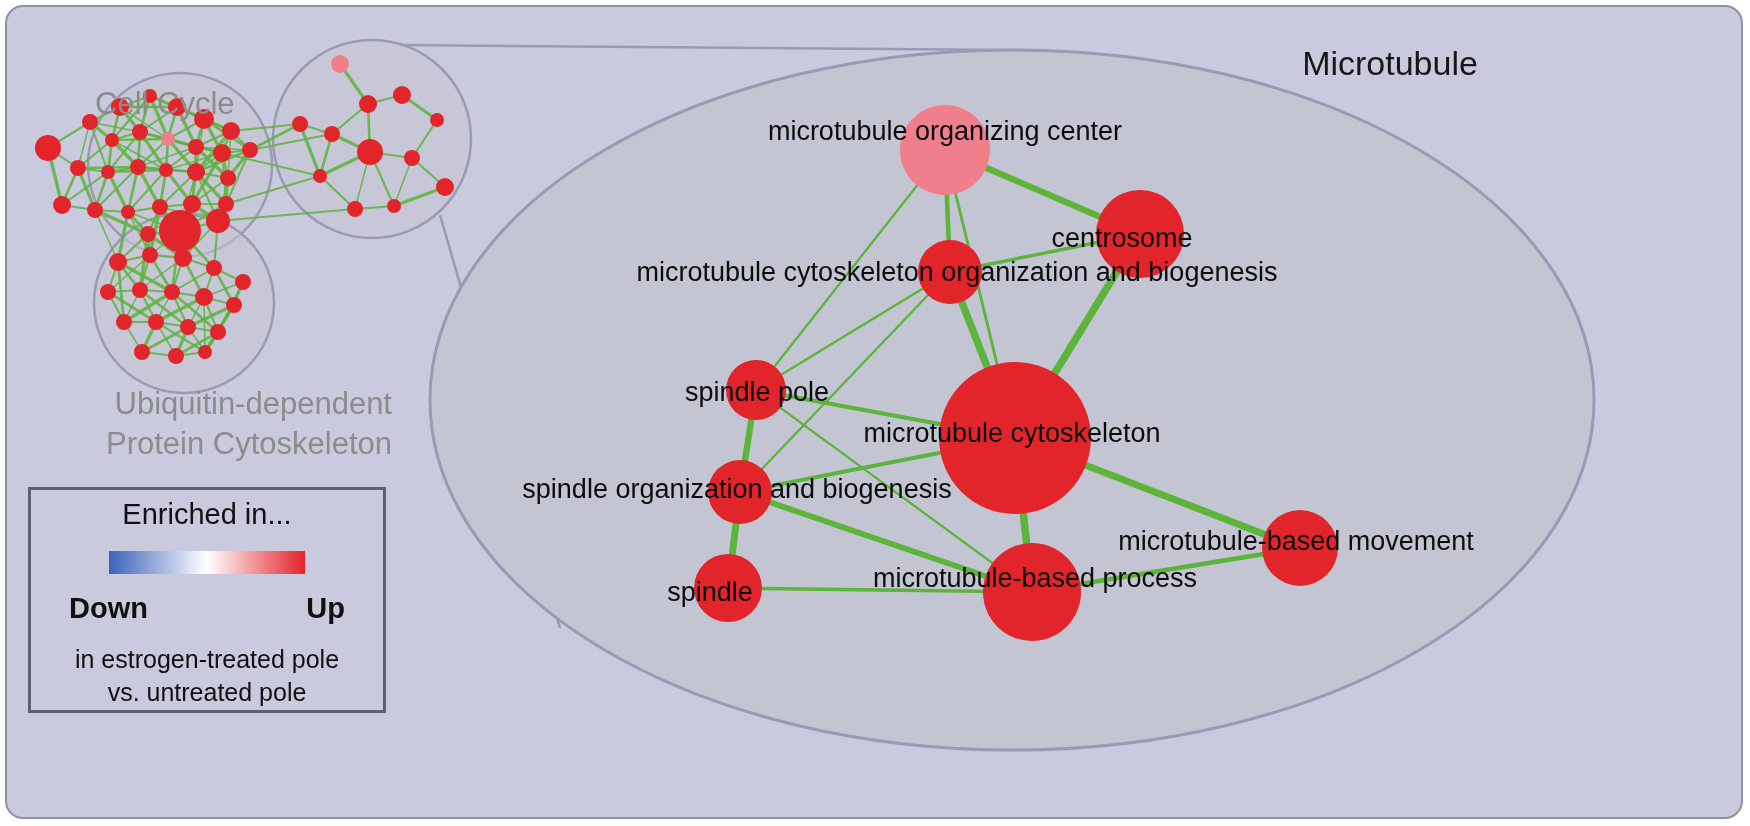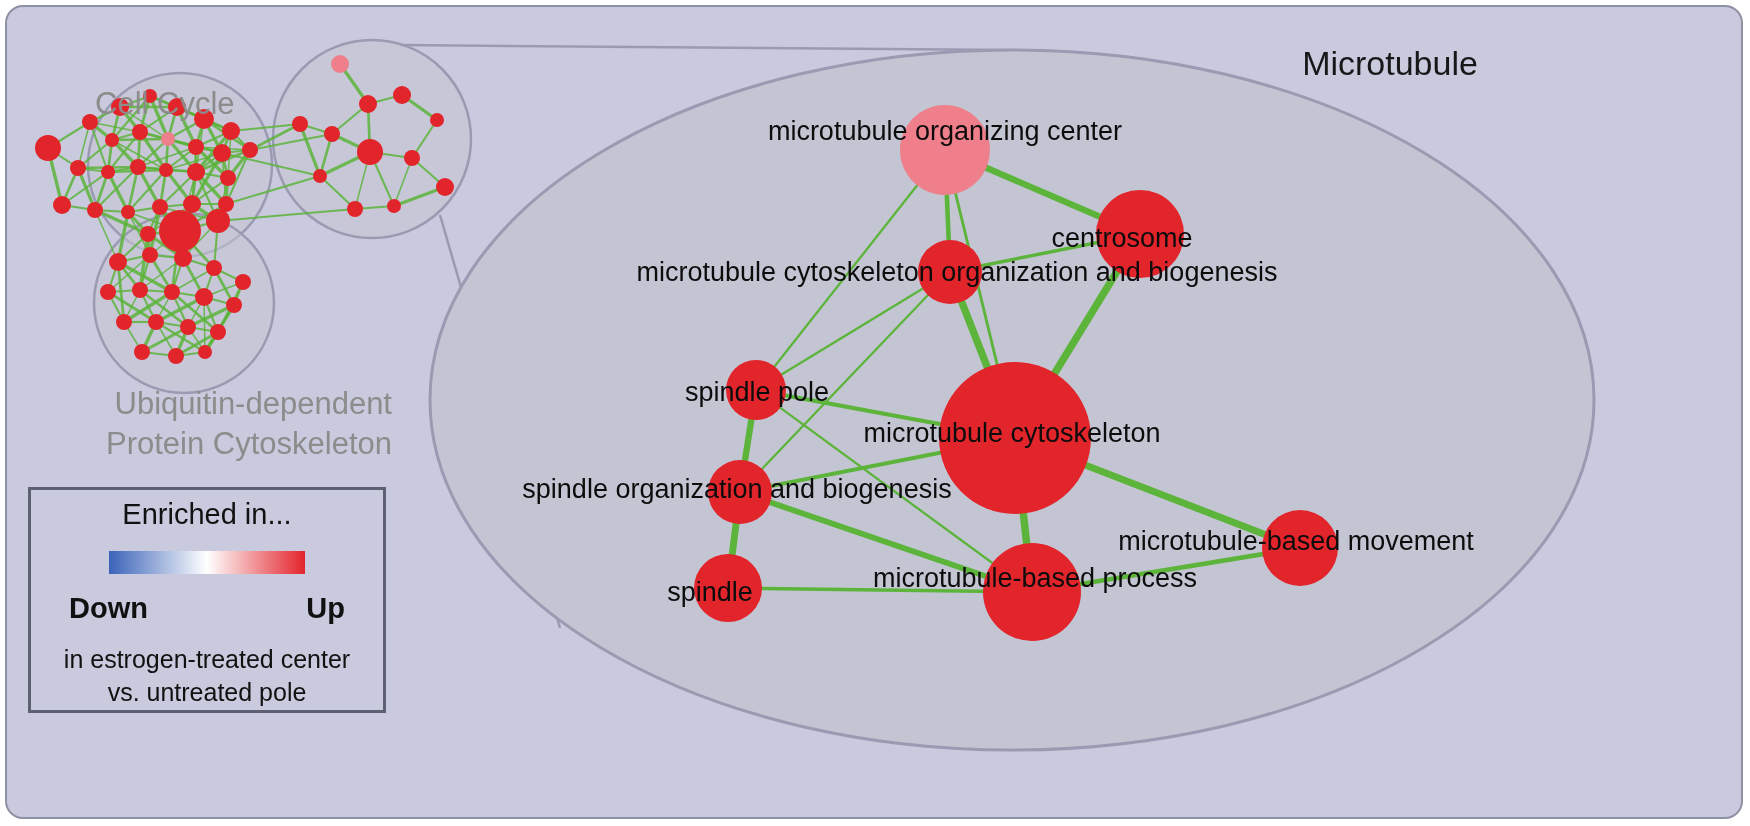--- a/index.html
+++ b/index.html
@@ -355,16 +355,16 @@
 </div>
 
 <div class="legend" style="border-color: rgb(92, 96, 112); gap: 13px;">
   <div class="legend-title">Enriched in...</div>
   <div class="legend-bar" style="background: linear-gradient(90deg, rgb(58, 99, 184) 0%, rgb(255, 255, 255) 50%, rgb(226, 36, 43) 100%);"></div>
   <div class="legend-ends">
     <span>Down</span>
     <span>Up</span>
   </div>
   <div class="legend-caption">
-    <div>in estrogen-treated center</div>
+    <div>in estrogen-treated pole</div>
     <div>vs. untreated pole</div>
   </div>
 </div>
 
 </body></html>

